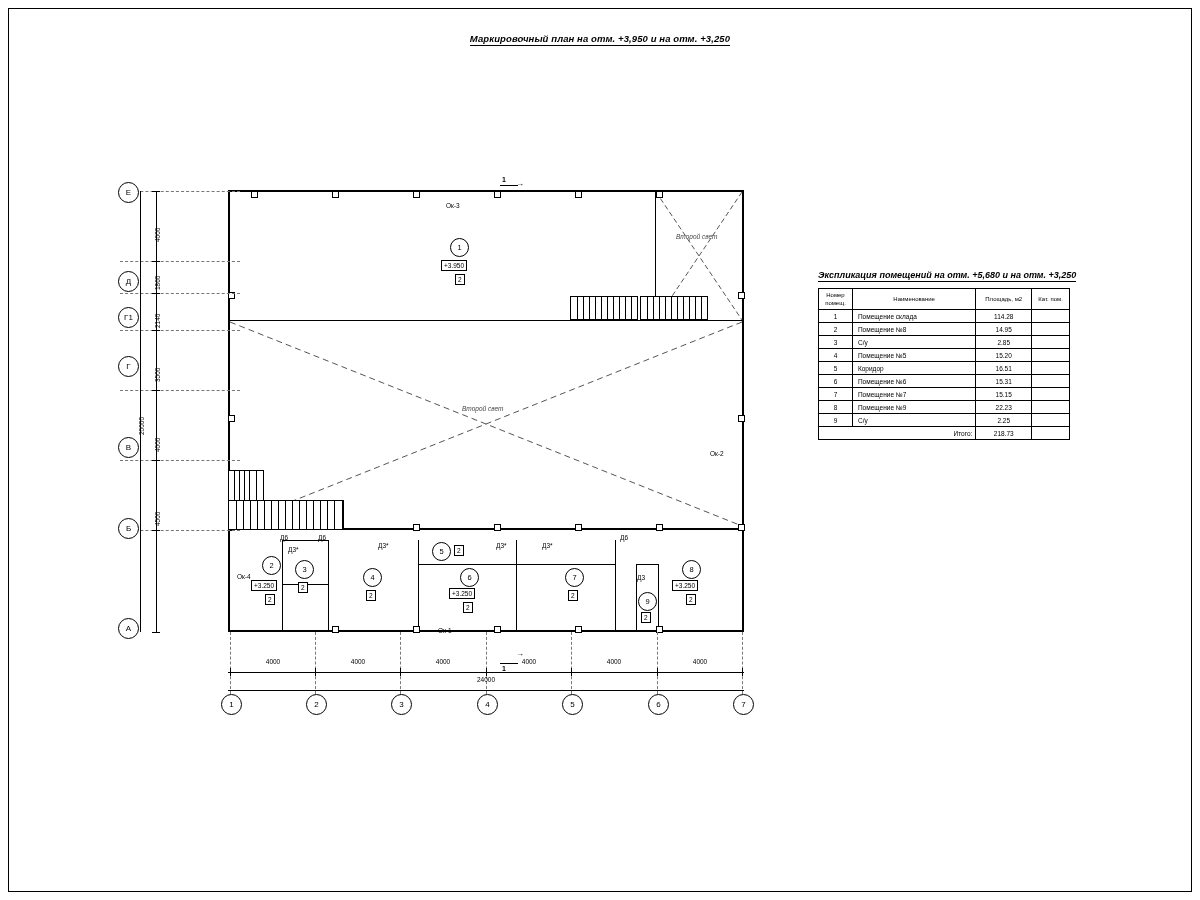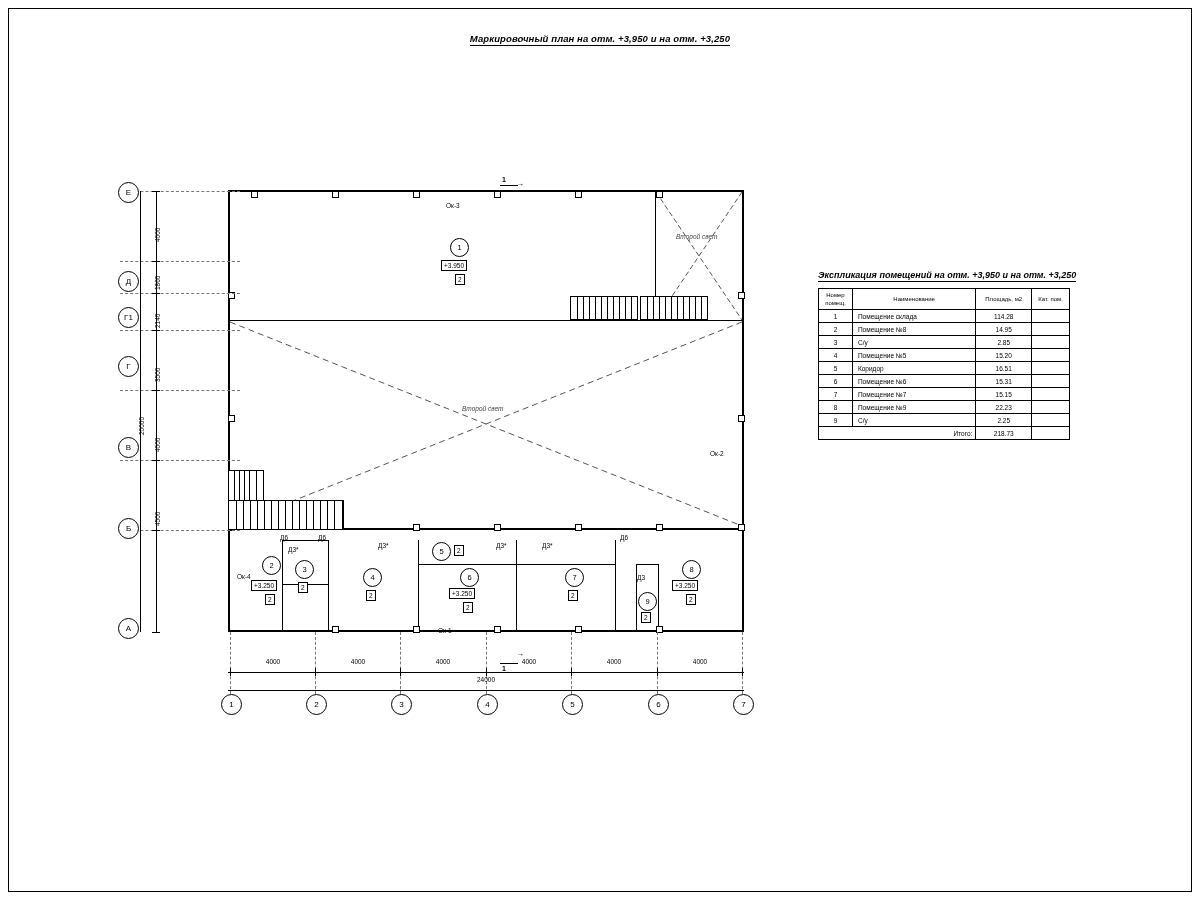--- a/index.html
+++ b/index.html
@@ -412,21 +412,21 @@
     <div class="bub" style="left:196px; top:534px;">2</div>
     <div class="bub" style="left:281px; top:534px;">3</div>
     <div class="bub" style="left:367px; top:534px;">4</div>
     <div class="bub" style="left:452px; top:534px;">5</div>
     <div class="bub" style="left:538px; top:534px;">6</div>
     <div class="bub" style="left:623px; top:534px;">7</div>
   </div>
 
   <div id="exp">
     <div class="cap">
-      <span>Экспликация помещений на отм. +3,950 и на отм. +3,250</span>
+      <span>Экспликация помещений на отм. +5,680 и на отм. +3,250</span>
     </div>
     <table>
       <thead>
         <tr>
           <th class="col-n">Номер помещ.</th>
           <th class="col-name">Наименование</th>
           <th class="col-area">Площадь, м2</th>
           <th class="col-cat">Кат. пом.</th>
         </tr>
       </thead>

